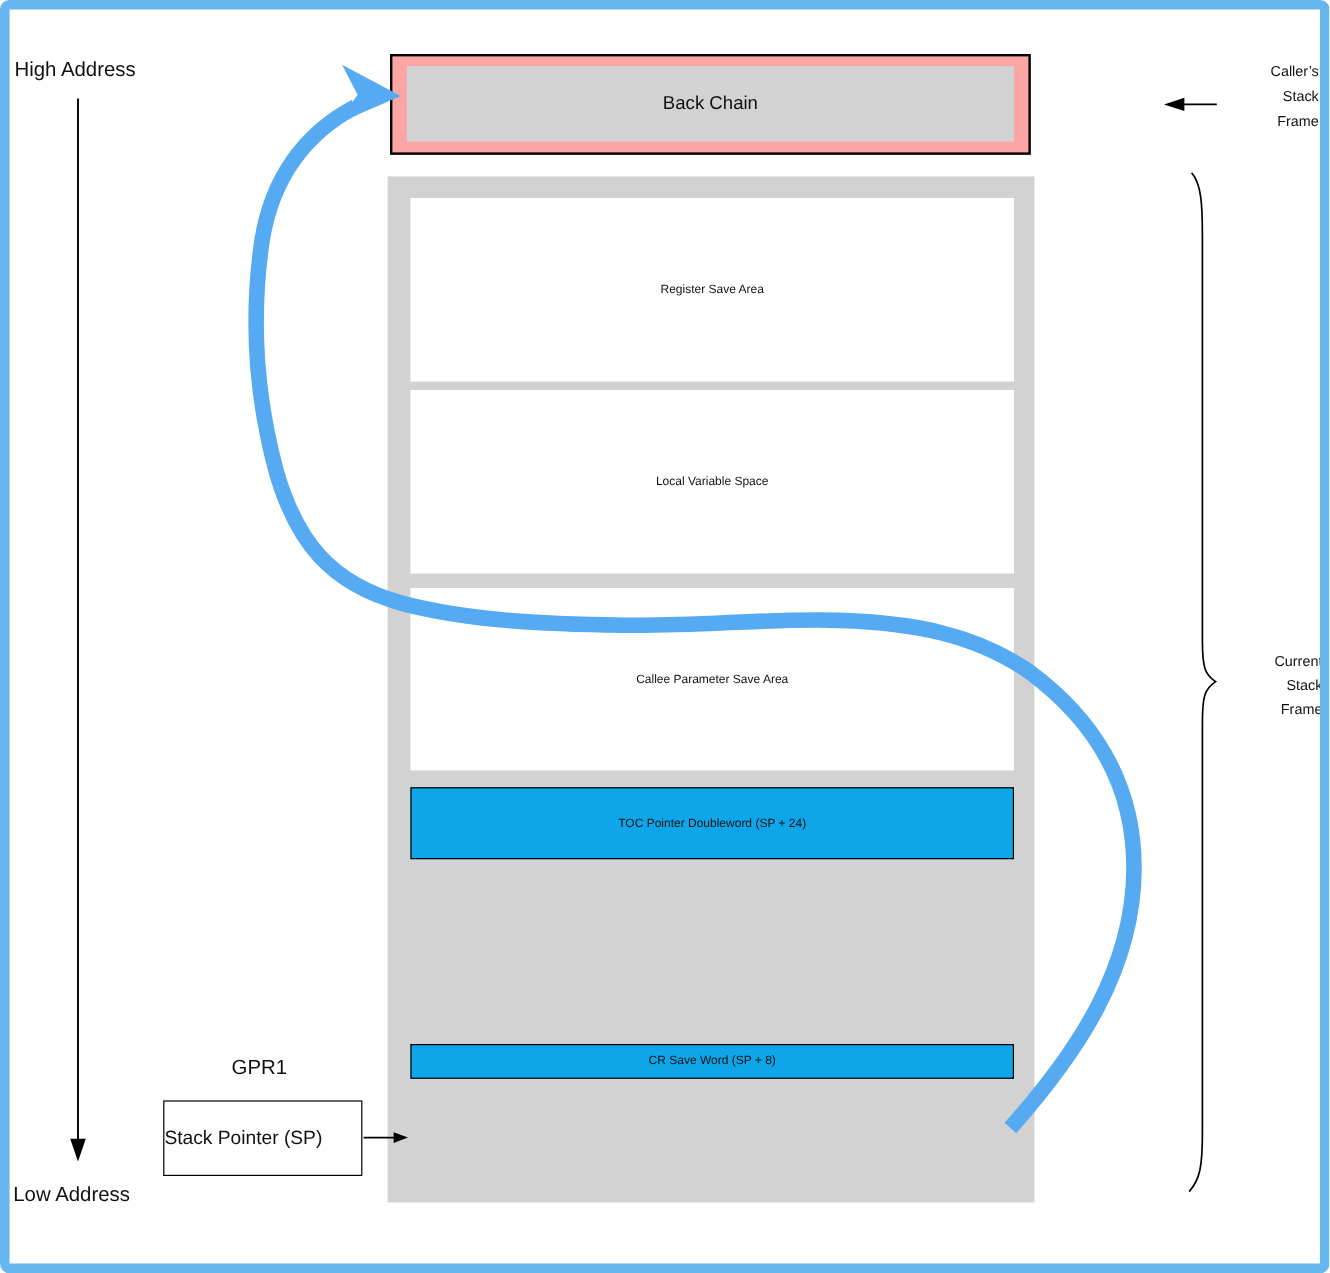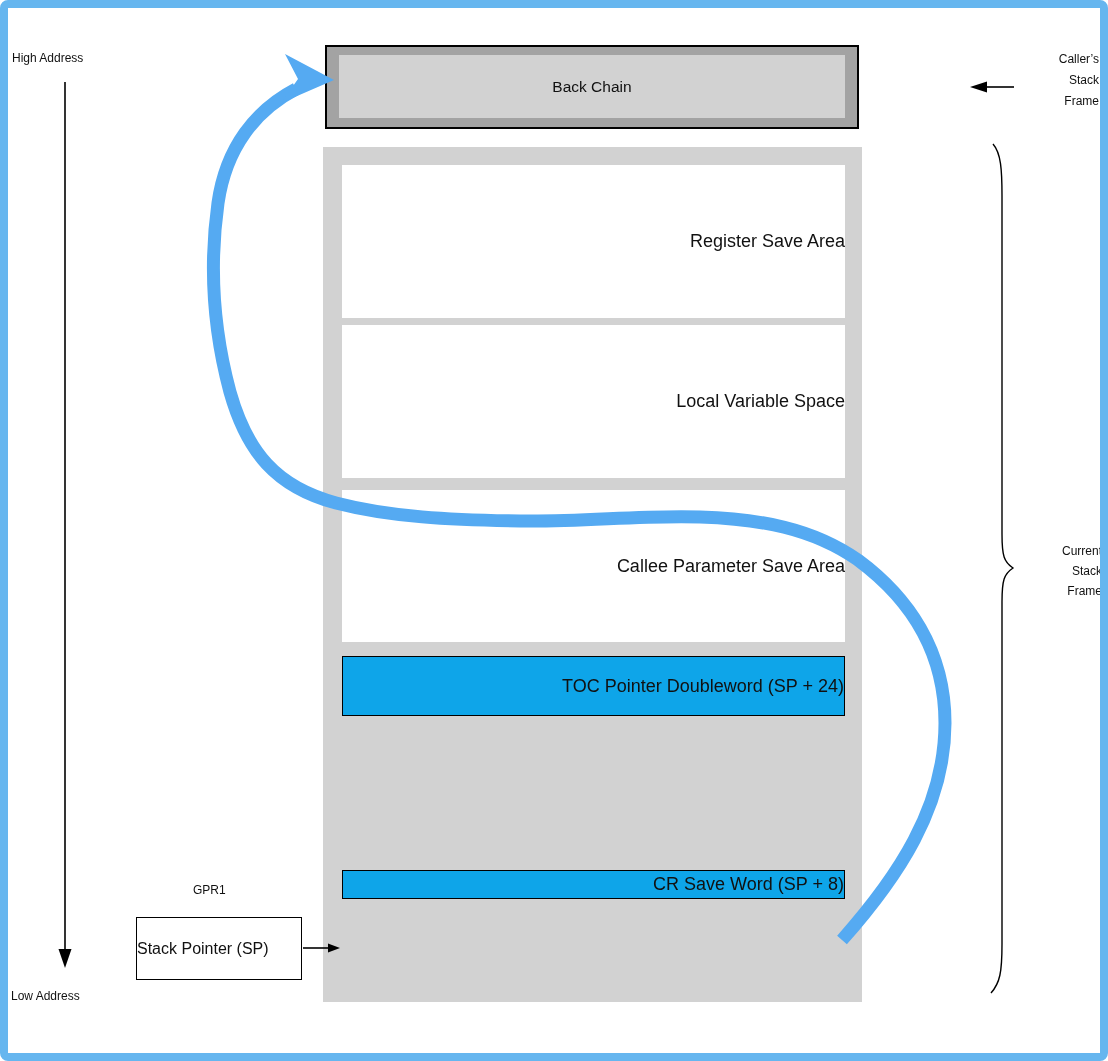--- a/index.html
+++ b/index.html
@@ -13,57 +13,57 @@
   }
   .page-border{
     position:absolute;inset:0;
     border:8px solid #66b6ef;
     border-radius:8px;
     pointer-events:none;
     z-index:20;
   }
   .lbl{
     position:absolute;
-    font-size:12px;
+    font-size:17px;
     line-height:20px;
     white-space:nowrap;
   }
   .lbl-stack{
     position:absolute;
     text-align:right;
     font-size:12px;
     line-height:21px;
   }
   .lbl-stack span{display:block;}
   
   .caller-box{
     position:absolute;
     left:325px;top:45px;width:534px;height:84px;
-    background:#a3a3a3;
+    background:#fca5a5;
     border:2px solid #000;
     box-sizing:border-box;
   }
   .caller-box-inner{
     position:absolute;
     left:12px;right:12px;top:8px;bottom:9px;
     background:#d2d2d2;
     display:flex;align-items:center;justify-content:center;
     font-size:15.5px;
   }
   
   .stack-container{
     position:absolute;
     left:323px;top:147px;width:539px;height:855px;
     background:#d2d2d2;
   }
   .row{
     position:absolute;
     left:19px;width:503px;
-    display:flex;align-items:center;justify-content:flex-end;
-    font-size:18px;
+    display:flex;align-items:center;justify-content:center;
+    font-size:10px;
     box-sizing:border-box;
   }
   .row.white{background:#ffffff;}
   .row.gray{background:#0ea5e9;border:1.5px solid #000;}
   .r1{top:18px;height:153px;}
   .r2{top:178px;height:153px;}
   .r3{top:343px;height:152px;}
   .r4{top:509px;height:60px;}
   .r5{top:591px;height:62px;}
   .r6{top:674px;height:29px;}

